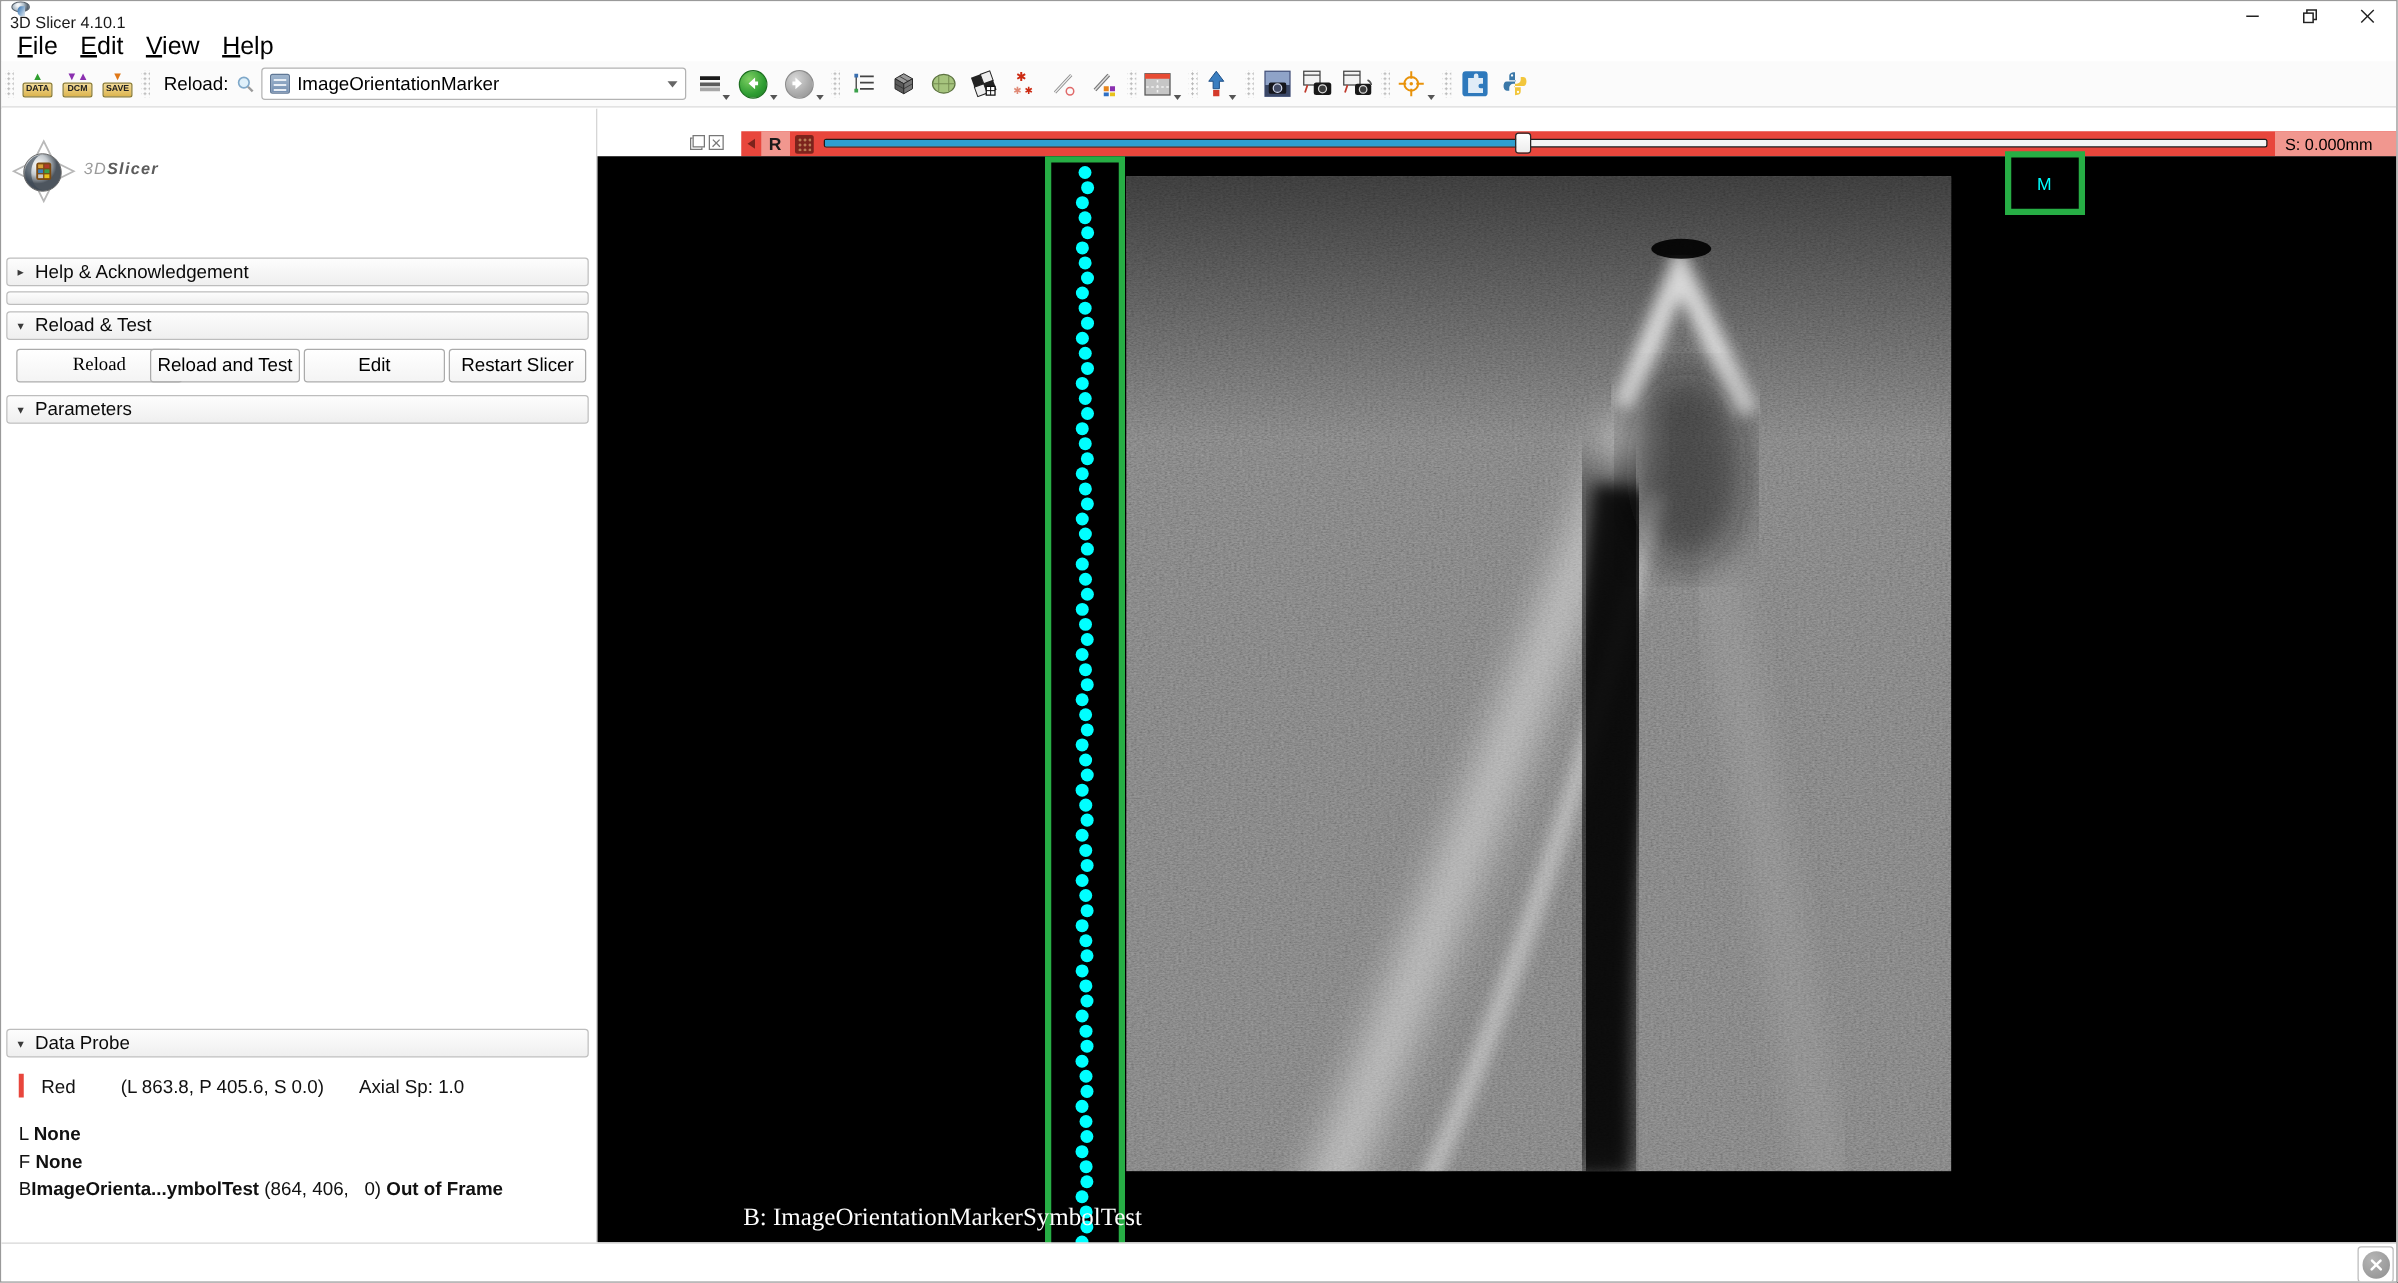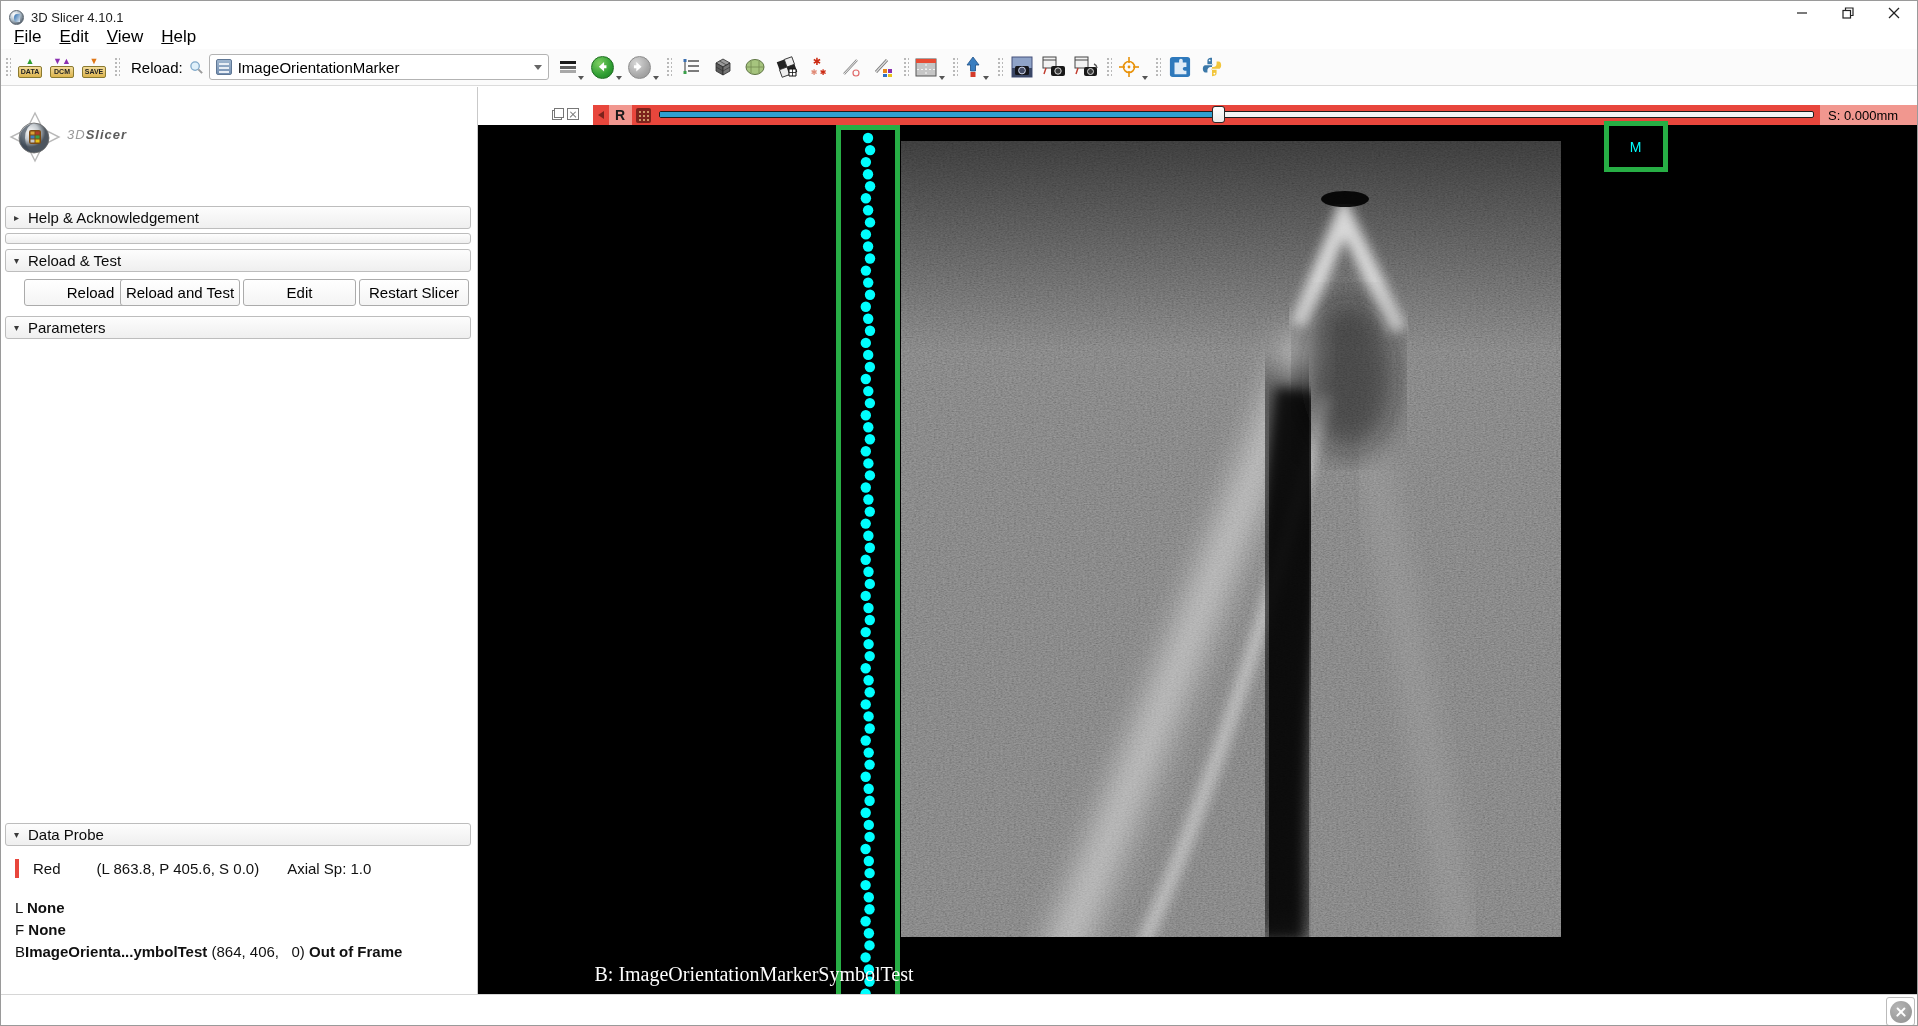--- a/index.html
+++ b/index.html
@@ -4,33 +4,33 @@
 <style>
   * { margin:0; padding:0; box-sizing:border-box; }
   html,body { background:#e9e9e9; }
   .app {
     position:relative; width:1918px; height:1026px; background:#ffffff;
     font-family:"Liberation Sans", sans-serif; color:#111; overflow:hidden;
     border:1px solid #9a9a9a;
   }
 
   
-  .titlebar { position:absolute; left:0; top:0; width:100%; height:24px; background:#fff; display:flex; align-items:flex-end; }
+  .titlebar { position:absolute; left:0; top:0; width:100%; height:24px; background:#fff; display:flex; align-items:flex-start;flex-direction:column; }
   .app-icon { width:15px; height:15px; margin-left:8px; border-radius:50%;
     background:radial-gradient(circle at 35% 30%, #f4f6f8 10%, #aebdc9 45%, #55616e 80%, #2d3540);
     border:1px solid #5a646e; position:relative; }
   .app-icon::after{ content:""; position:absolute; left:4px; top:3px; width:6px; height:8px; border-radius:50% 0 0 50%; background:linear-gradient(120deg,#2a6db0,#dfe7ee); }
   .titlebar .title { font-size:13px; margin-left:7px; color:#1a1a1a; }
   .win-controls { position:absolute; right:0; top:0; height:24px; display:flex; }
   .win-btn { width:46px; height:24px; display:flex; align-items:center; justify-content:center; }
   .win-btn svg { stroke:#222; stroke-width:1.2; fill:none; }
 
   
   .menubar { position:absolute; left:0; top:24px; width:100%; height:24px; background:#fff; display:flex; align-items:center; padding-left:4px; }
-  .menu-item { font-size:17px; padding:0 9px; color:#000; cursor:default; }
+  .menu-item { font-size:20px; padding:0 9px; color:#000; cursor:default; }
 
   
   .toolbar { position:absolute; left:0; top:48px; width:100%; height:37px; background:#fbfbfb; border-bottom:1px solid #dcdcdc; display:flex; align-items:center; }
   .grip { width:7px; height:22px; margin:0 3px; background-image:radial-gradient(#b9b9b9 1px, transparent 1.1px); background-size:4px 4px; background-position:1px 1px; }
   .tb-btn { height:30px; min-width:26px; display:flex; align-items:flex-start; justify-content:center; flex-direction:column; align-items:center; margin:0 3px; position:relative; }
   .loadbtn { width:26px; }
   .loadbtn .arrows { font-size:9px; line-height:8px; height:9px; font-weight:bold; }
   .loadbtn .folder { width:24px; height:12px; background:linear-gradient(#f3dc9a,#dcb44e); border:1px solid #8a7a30; border-radius:2px;
       font-size:7px; font-weight:bold; color:#222; text-align:center; line-height:10px; letter-spacing:0; }
   .modules-label { font-size:15px; color:#000; margin:0 6px 0 8px; }
@@ -370,21 +370,21 @@
       <div class="sect" style="top:119px;">
         <span class="tri">▸</span>
         <span class="sect-label">Help &amp; Acknowledgement</span>
       </div>
       <div class="sect" style="top:146px; height:11px;"></div>
 
       <div class="sect" style="top:162px;">
         <span class="tri">▾</span>
         <span class="sect-label">Reload &amp; Test</span>
       </div>
-      <div class="pbtn" style="left:23px;  top:192px; width:133px;">Reload</div>
+      <div class="pbtn" style="left:12px;  top:192px; width:133px;font-family:Liberation Serif, serif;">Reload</div>
       <div class="pbtn" style="left:119px; top:192px; width:120px;">Reload and Test</div>
       <div class="pbtn" style="left:242px; top:192px; width:113px;">Edit</div>
       <div class="pbtn" style="left:358px; top:192px; width:110px;">Restart Slicer</div>
 
       <div class="sect" style="top:229px;">
         <span class="tri">▾</span>
         <span class="sect-label">Parameters</span>
       </div>
 
       <div class="sect" style="top:736px;">

